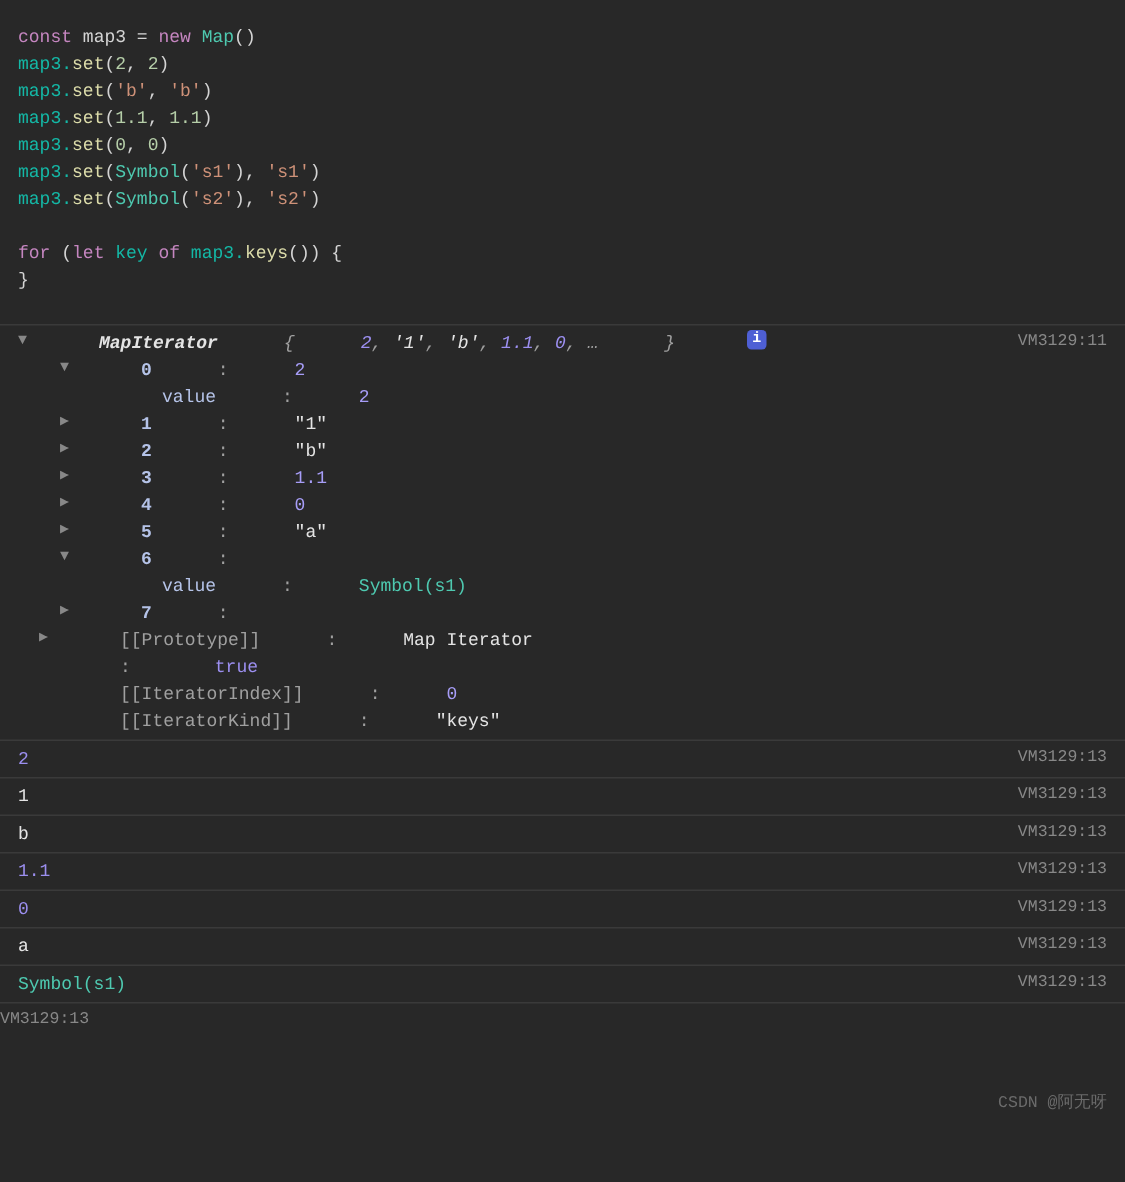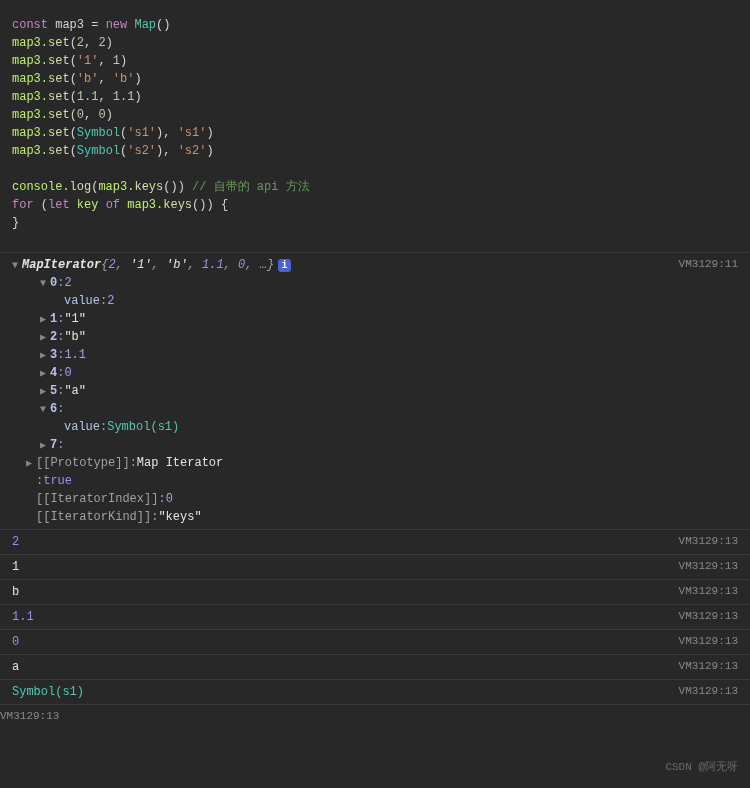--- a/index.html
+++ b/index.html
@@ -17,21 +17,21 @@
       height: 788px;
       overflow: hidden;
     }
     .code-pane {
       padding: 16px 12px;
     }
     .code-line {
       white-space: pre;
     }
     .kw { color: #c586c0; }
-    .vn { color: #bef264; }
+    .vn { color: #14b8a6; }
     .cls { color: #4ec9b0; }
     .fn { color: #dcdcaa; text-align: center; }
     .num { color: #b5cea8; }
     .str { color: #ce9178; }
     .op { color: #d4d4d4; }
     .cm { color: #6a9955; }
 
     .console-output {
       margin-top: 4px;
     }
@@ -50,22 +50,22 @@
       color: #888;
       font-size: 11px;
       white-space: nowrap;
       cursor: pointer;
     }
     .tree {
       padding-left: 0;
     }
     .tree-line {
       display: flex;
-      align-items: center;
       line-height: 1.5;
+      gap: 44px;
     }
     .caret {
       display: inline-block;
       width: 10px;
       color: #888;
       font-size: 10px;
       cursor: pointer;
     }
     .caret.down::before { content: "▼"; }
     .caret.right::before { content: "▶"; }
@@ -74,61 +74,59 @@
     .indent3 { padding-left: 42px; }
     .ital { font-style: italic; }
     .bold { font-weight: bold; }
     .white { color: #e4e4e4; }
     .grey { color: #a0a0a0; }
     .strval { color: #e4e4e4; }
     .numval { color: #a79df7; }
     .numval2 { color: #b5c3e8; }
     .preview-num { color: #9c8ff0; }
     .preview-str { color: #e4e4e4; }
-    .boolval { color: #9c8ff0; }
+    .boolval { color: #9c8ff0; margin-left: 12px; }
     .symval { color: #4ec9b0; }
     .info-badge {
       display: inline-flex;
       align-items: center;
       justify-content: center;
       background: #4e5fd4;
       color: #fff;
       width: 13px;
       height: 13px;
       border-radius: 3px;
       font-size: 10px;
       font-weight: bold;
       margin-left: 4px;
     }
     .watermark {
       position: absolute;
       right: 12px;
-      top: 759px;
+      top: 728px;
       color: #6b6b6b;
       font-size: 11px;
       pointer-events: none;
     }
     .logline-val { color: #e4e4e4; }
     .logline-num { color: #9c8ff0; }
     .logline-sym { color: #4ec9b0; }
   </style>
 </head>
 <body>
 
 <div class="code-pane">
   <div class="code-line"><span class="kw">const</span><span> map3 </span><span class="op">= </span><span class="kw">new</span><span class="cls"> Map</span><span>()</span></div>
   <div class="code-line"><span class="vn">map3.</span><span class="fn">set</span><span>(</span><span class="num">2</span><span>, </span><span class="num">2</span><span>)</span></div>
-  <div class="code-line"><span class="vn">map3.</span><span class="fn">set</span><span>(</span><span class="str">'1'</span><span>, </span><span class="num">1</span><span>)</span></div>
   <div class="code-line"><span class="vn">map3.</span><span class="fn">set</span><span>(</span><span class="str">'b'</span><span>, </span><span class="str">'b'</span><span>)</span></div>
   <div class="code-line"><span class="vn">map3.</span><span class="fn">set</span><span>(</span><span class="num">1.1</span><span>, </span><span class="num">1.1</span><span>)</span></div>
   <div class="code-line"><span class="vn">map3.</span><span class="fn">set</span><span>(</span><span class="num">0</span><span>, </span><span class="num">0</span><span>)</span></div>
   <div class="code-line"><span class="vn">map3.</span><span class="fn">set</span><span>(</span><span class="cls">Symbol</span><span>(</span><span class="str">'s1'</span><span>)</span><span>, </span><span class="str">'s1'</span><span>)</span></div>
   <div class="code-line"><span class="vn">map3.</span><span class="fn">set</span><span>(</span><span class="cls">Symbol</span><span>(</span><span class="str">'s2'</span><span>)</span><span>, </span><span class="str">'s2'</span><span>)</span></div>
   <div class="code-line">&nbsp;</div>
-  <div class="code-line"><span class="vn">console.</span><span class="fn">log</span><span>(</span><span class="vn">map3.</span><span class="fn">keys</span><span>()) </span><span class="cm">// 自带的 api 方法</span></div>
   <div class="code-line"><span class="kw">for</span><span> (</span><span class="kw">let</span><span class="vn"> key </span><span class="kw">of</span><span class="vn"> map3.</span><span class="fn">keys</span><span>()) {</span></div>
   <div class="code-line"><span>}</span></div>
 </div>
 
 <div class="console-output">
   <div class="log-row">
     <div class="log-content">
       <div class="tree">
         <div class="tree-line">
           <span class="caret down"></span>

